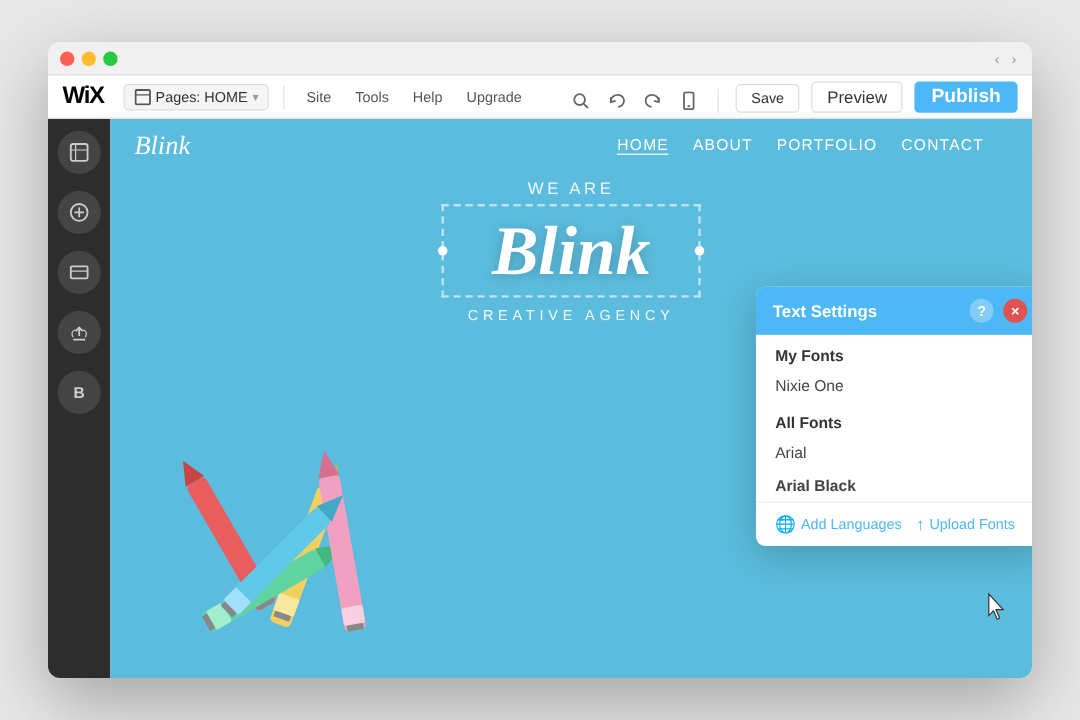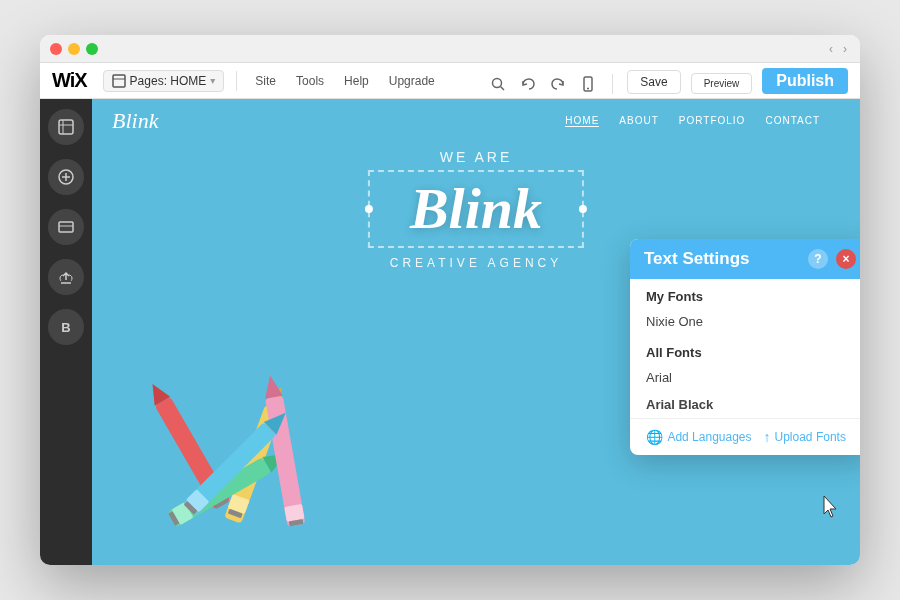--- a/index.html
+++ b/index.html
@@ -127,21 +127,21 @@
       padding: 4px 12px;
       font-size: 12px;
       color: #333;
       cursor: pointer;
     }
     .btn-preview {
       background: #fff;
       border: 1px solid #ddd;
       border-radius: 4px;
       padding: 4px 12px;
-      font-size: 10px;
+      font-size: 14px;
       color: #333;
       cursor: pointer;
     }
     .btn-publish {
       background: #4eb7f5;
       border: none;
       border-radius: 4px;
       padding: 4px 14px;
       font-size: 16px;
       color: #fff;
@@ -208,21 +208,21 @@
       color: #fff;
       font-weight: 400;
     }
     .site-nav-links {
       display: flex;
       gap: 20px;
       margin-left: auto;
       margin-right: 20px;
     }
     .site-nav-link {
-      font-size: 10px;
+      font-size: 13px;
       color: #fff;
       letter-spacing: 1px;
       font-weight: 500;
     }
     .site-nav-link.active {
       border-bottom: 1px solid #fff;
     }
 
     
     .hero-content {
@@ -290,21 +290,21 @@
     }
     .panel-header {
       background: #4eb7f5;
       padding: 10px 14px;
       display: flex;
       align-items: center;
       justify-content: space-between;
     }
     .panel-title {
       color: #fff;
-      font-size: 17px;
+      font-size: 14px;
       font-weight: 600;
     }
     .panel-header-icons {
       display: flex;
       gap: 8px;
       align-items: center;
     }
     .panel-icon-btn {
       width: 20px;
       height: 20px;

